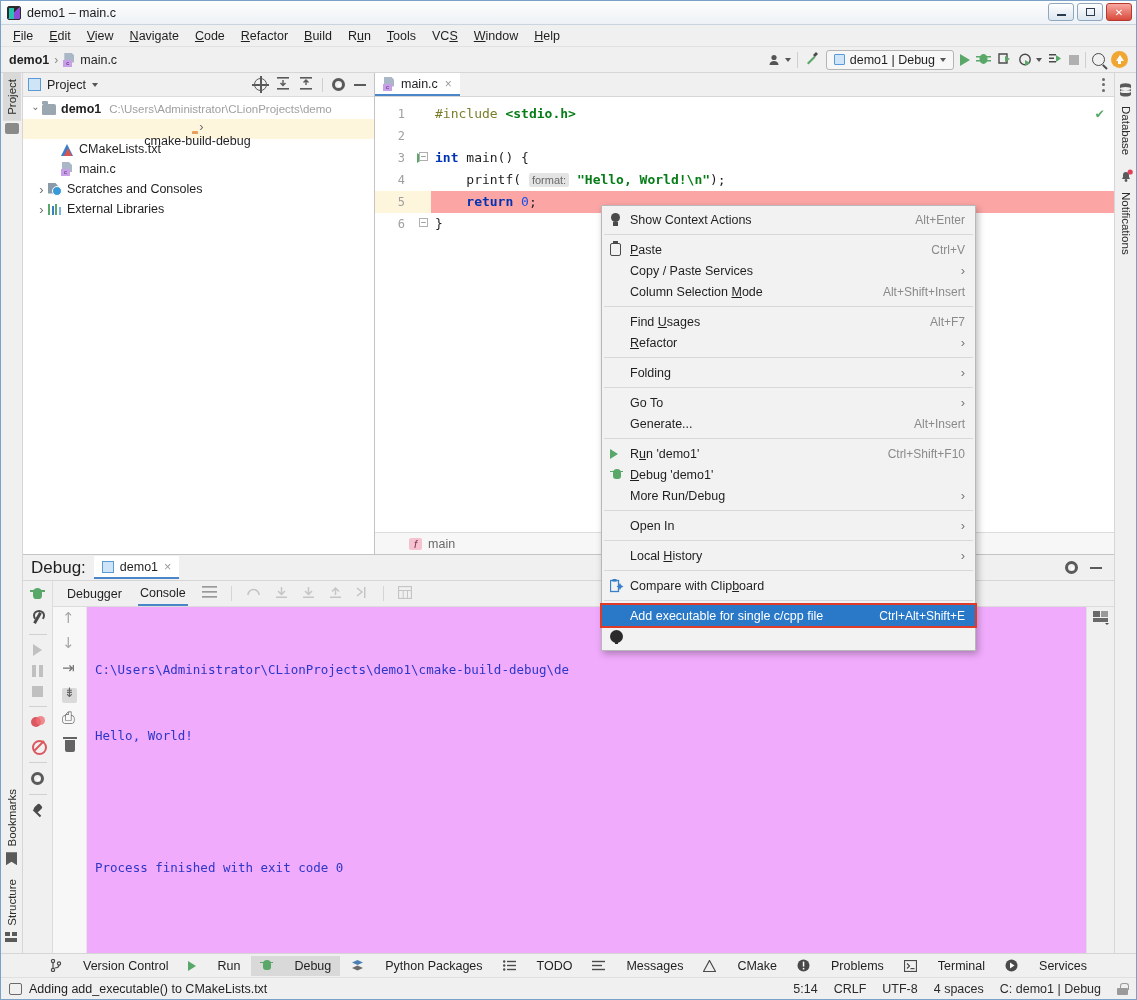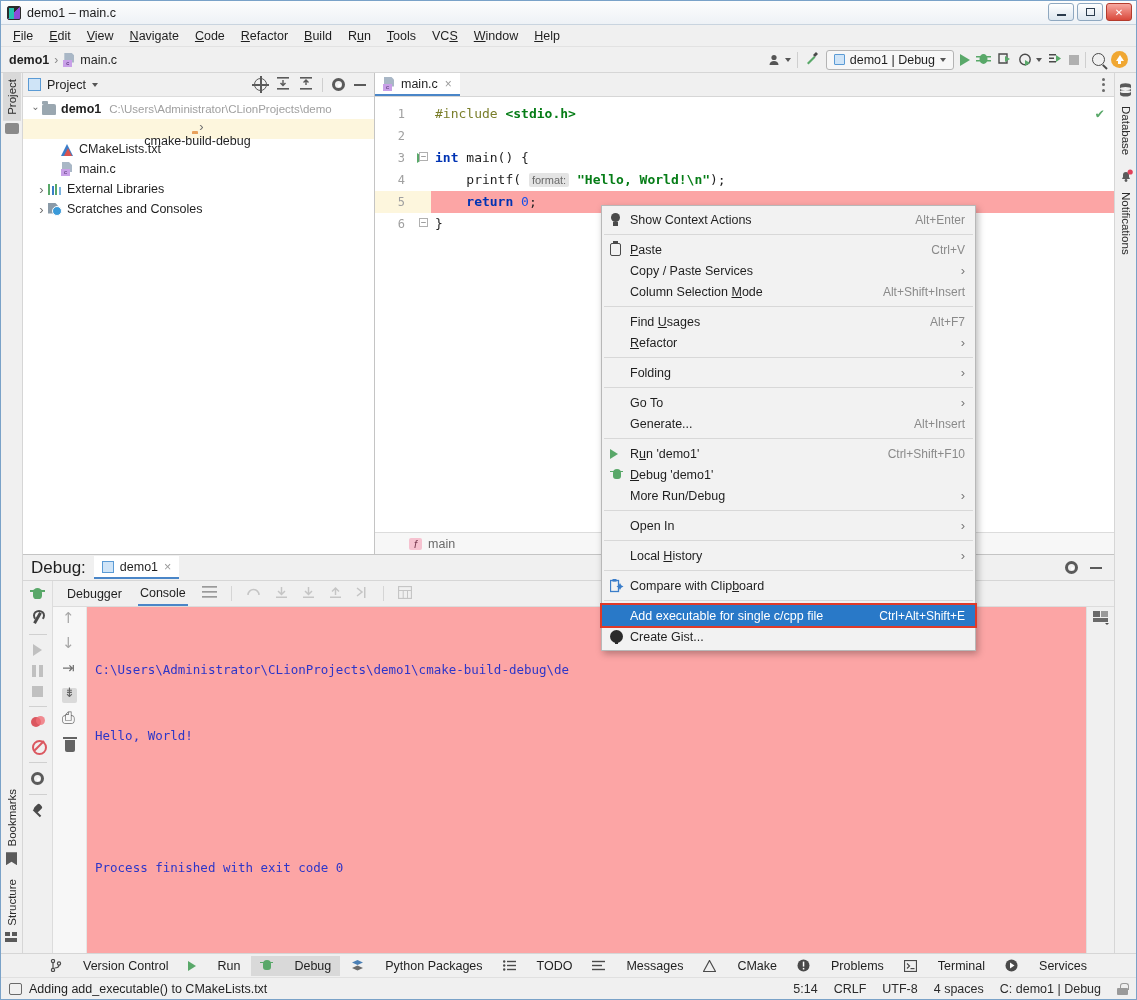--- a/index.html
+++ b/index.html
@@ -191,21 +191,21 @@
   .dbg-tab{display:flex;align-items:center;gap:6px;padding:4px 8px 3px;background:#fff;border-bottom:2px solid #4a86c8;font-size:12.5px;}
   .dbg-right{margin-left:auto;display:flex;align-items:center;gap:12px;padding-right:4px;}
   .dbg-body{flex:1 1 auto;display:flex;min-height:0;}
   .dbg-sidebar{width:30px;flex:0 0 30px;background:#f0f0f0;display:flex;flex-direction:column;align-items:center;padding-top:5px;gap:9px;border-right:1px solid #dcdcdc;}
   .dbg-col{flex:1 1 auto;display:flex;flex-direction:column;min-width:0;background:#fff;}
   .dbg-tabs{height:26px;flex:0 0 26px;background:#f0f0f0;display:flex;align-items:center;gap:14px;padding:0 12px;border-bottom:1px solid #dcdcdc;}
   .dtab{font-size:12.5px;padding:4px 2px;}
   .dtab.sel{border-bottom:2px solid #4a86c8;}
   .console-wrap{flex:1 1 auto;display:flex;min-height:0;}
   .console-gutter{width:34px;flex:0 0 34px;background:#f7f7f7;display:flex;flex-direction:column;align-items:center;padding-top:6px;gap:10px;border-right:1px solid #e6e6e6;}
-  .console{flex:1 1 auto;background:#fca5a5;padding:8px 0 0 8px;font-family:"DejaVu Sans Mono",monospace;font-size:12.5px;color:#2d36c8;line-height:22px;overflow:hidden;white-space:pre;}
+  .console{flex:1 1 auto;background:#f0abfc;padding:8px 0 0 8px;font-family:"DejaVu Sans Mono",monospace;font-size:12.5px;color:#2d36c8;line-height:22px;overflow:hidden;white-space:pre;}
   .ic{width:15px;height:15px;position:relative;display:block;opacity:.85;}
   .ic.arr-up:before{content:"↑";position:absolute;left:0;top:-4px;font-size:15px;color:#9a9a9a;font-family:"DejaVu Sans",sans-serif;}
   .ic.arr-dn:before{content:"↓";position:absolute;left:0;top:-4px;font-size:15px;color:#9a9a9a;font-family:"DejaVu Sans",sans-serif;}
   .ic.wrap:before{content:"⇥";position:absolute;left:0;top:-4px;font-size:15px;color:#5a5a5a;font-family:"DejaVu Sans",sans-serif;}
   .ic.scroll-end{background:#d5d5d5;border-radius:2px;}
   .ic.scroll-end:before{content:"⇟";position:absolute;left:2px;top:-3px;font-size:13px;color:#4a4a4a;font-family:"DejaVu Sans",sans-serif;}
   .ic.print:before{content:"⎙";position:absolute;left:0;top:-5px;font-size:16px;color:#4a4a4a;font-family:"DejaVu Sans",sans-serif;}
   .ic.trash{width:10px;height:12px;background:#4a4a4a;border-radius:0 0 2px 2px;margin-top:2px;}
   .ic.trash:before{content:"";position:absolute;left:-2px;top:-3px;width:14px;height:2px;background:#4a4a4a;}
   .bug{width:15px;height:15px;position:relative;}
@@ -443,34 +443,34 @@
               <span class="cfile-icon" style="margin-right:5px;">
                   <span class="pg"></span>
                   <span class="cc">c</span>
                 </span>
               <span class="tname">main.c</span>
             </div>
 
             <div class="trow">
               <span style="width:6px;display:inline-block;"></span>
               <span class="arrow closed"></span>
+              <span class="scratch-icon"></span>
+              <span class="tname">Scratches and Consoles</span>
+            </div>
+
+            <div class="trow">
+              <span style="width:6px;display:inline-block;"></span>
+              <span class="arrow closed"></span>
               <span class="lib-icon">
                   <i></i>
                   <i></i>
                   <i></i>
                   <i></i>
                 </span>
               <span class="tname">External Libraries</span>
-            </div>
-
-            <div class="trow">
-              <span style="width:6px;display:inline-block;"></span>
-              <span class="arrow closed"></span>
-              <span class="scratch-icon"></span>
-              <span class="tname">Scratches and Consoles</span>
             </div>
 
           </div>
         </div>
 
         <div class="editor">
           <div class="tabbar">
             <div class="etab">
               <span class="cfile-icon">
                   <span class="pg"></span>
@@ -849,18 +849,17 @@
     <div class="cm-item sel">
       <span class="cm-ic"></span>
       <span class="cm-lbl">Add executable for single c/cpp file</span>
       <span class="cm-key">Ctrl+Alt+Shift+E</span>
       <span class="cm-hlbox"></span>
     </div>
     <div class="cm-item">
       <span class="cm-ic">
           <i class="gh"></i>
         </span>
-      <span class="cm-lbl">Create Gist...</span>
     </div>
 
   </div>
 
 </div>
 
 </body></html>

